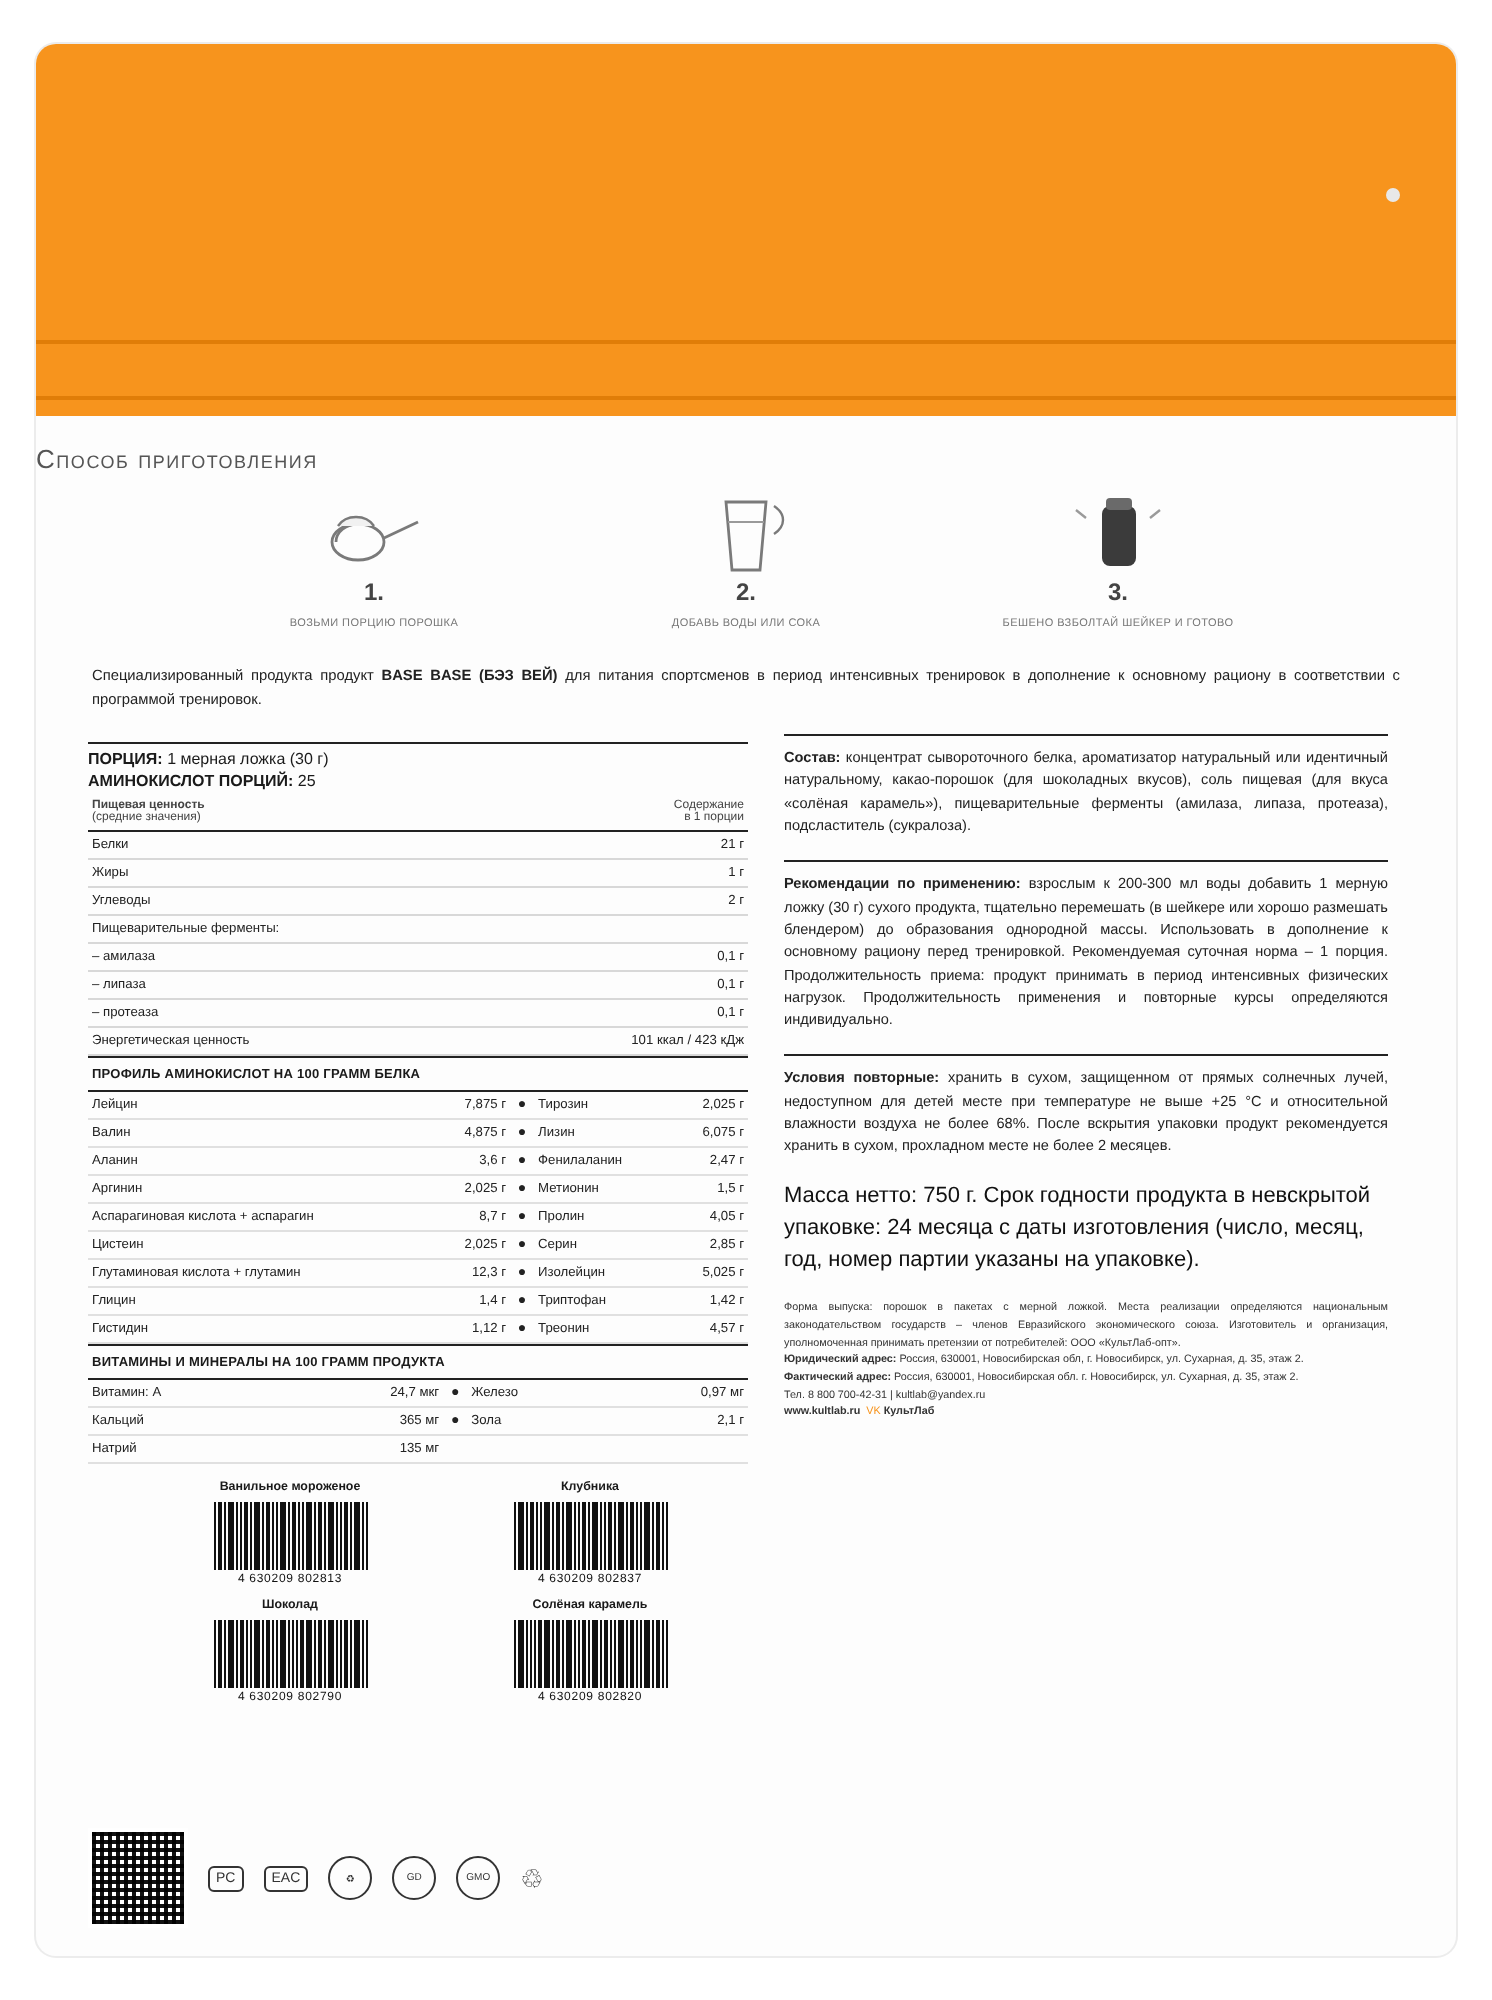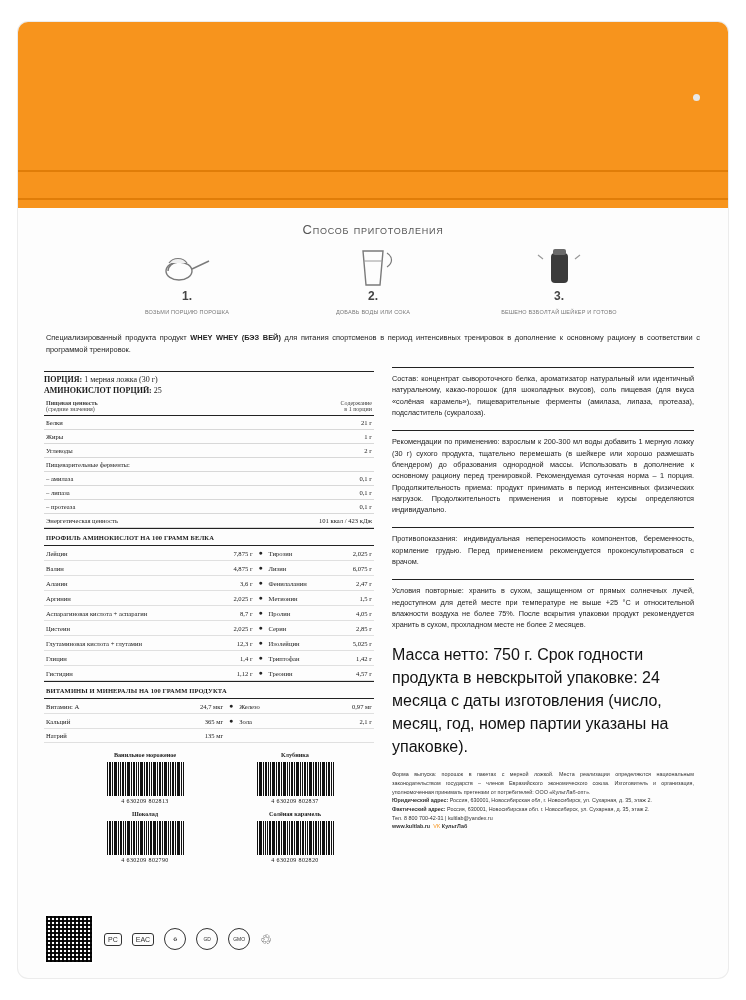--- a/index.html
+++ b/index.html
@@ -5,51 +5,51 @@
   html,body{margin:0;padding:0;background:#ffffff;}
   body{width:746px;height:1000px;font-family:"Liberation Sans",sans-serif;color:#1a1a1a;overflow:hidden;}
   .pack{position:absolute;left:18px;top:22px;width:710px;height:956px;background:#fdfdfd;border-radius:10px;
         box-shadow:0 0 0 1px #ececec;overflow:hidden;}
   .pack:before{content:"";position:absolute;left:0;top:0;width:100%;height:186px;background:#f7941d;}
   .zip{position:absolute;left:0;top:148px;width:100%;height:26px;background:#f7941d;border-top:2px solid #e07d08;border-bottom:2px solid #e07d08;}
   .notch{position:absolute;right:28px;top:72px;width:7px;height:7px;border-radius:50%;background:#e8e8e8;}
   .content{position:absolute;left:0;top:186px;width:100%;height:770px;}
 
   
-  .prep-title{text-align:center;font-size:13px;letter-spacing:.06em;color:#555;margin:14px 0 6px;font-variant:small-caps;}
+  .prep-title{text-align:left;font-size:13px;letter-spacing:.06em;color:#555;margin:14px 0 6px;font-variant:small-caps;}
   .steps{display:flex;justify-content:center;gap:36px;margin-top:6px;}
   .step{width:150px;text-align:center;}
   .step .art{height:46px;display:flex;align-items:flex-end;justify-content:center;gap:6px;}
   .step .num{font-size:12px;color:#444;font-weight:bold;}
   .step .cap{font-size:5.5px;color:#777;line-height:1.5;margin-top:5px;letter-spacing:.04em;text-transform:uppercase;}
   .row-art{display:flex;align-items:center;justify-content:center;gap:6px;}
 
   .intro{margin:16px 28px 0;font-size:7.4px;line-height:1.55;color:#222;text-align:justify;}
   .intro b{font-weight:bold;}
 
   .cols{display:flex;margin:12px 26px 0;gap:18px;}
-  .colL{width:330px;font-family:Liberation Serif, serif;}
+  .colL{width:330px;}
   .colR{width:302px;}
 
   .kv{font-size:8px;margin-bottom:2px;}
   .kv b{font-weight:bold;}
   .rule{height:1px;background:#222;margin:4px 0 3px;}
   .tbl{width:100%;border-collapse:collapse;font-size:6.6px;}
   .tbl td{padding:3px 2px;border-bottom:1px solid #d8d8d8;color:#222;}
   .tbl td.v{text-align:right;white-space:nowrap;}
   .tbl .hdr td{border-bottom:1px solid #222;font-size:6px;color:#444;padding-bottom:3px;}
   .sect{font-size:6.5px;font-weight:bold;letter-spacing:.02em;padding:5px 2px 4px;border-top:1px solid #222;border-bottom:1px solid #222;}
   .amino td{border-bottom:1px solid #e0e0e0;}
   .bullet{width:8px;text-align:center;color:#f7941d;font-size:7px;}
 
   .pblock{font-size:7.3px;line-height:1.55;text-align:justify;color:#222;margin-bottom:12px;}
-  .pblock b{font-weight:normal;}
+  .pblock b{font-weight:bold;}
   .pblock .line{height:1px;background:#222;margin-bottom:5px;}
 
-  .netto{font-size:16px;line-height:1.45;color:#111;margin-top:6px;}
+  .netto{font-size:11px;line-height:1.45;color:#111;margin-top:6px;}
 
   .legal{font-size:5.4px;line-height:1.6;color:#333;margin:10px 26px 0;text-align:justify;}
   .legal b{font-weight:bold;}
 
   
   .bars{margin:8px 26px 0;display:flex;flex-wrap:wrap;width:300px;}
   .bcell{width:150px;text-align:center;margin-bottom:6px;}
   .bcap{font-size:6.2px;font-weight:bold;margin-bottom:2px;}
   .bimg{height:36px;display:flex;align-items:flex-end;justify-content:center;gap:1px;}
   .bimg i{display:block;background:#111;width:1px;height:34px;}
@@ -112,21 +112,21 @@
             </svg>
         </div>
         <div class="row-art">
             <span class="num">3.</span>
           </div>
         <div class="cap">Бешено взболтай шейкер и готово</div>
       </div>
     </div>
 
     <div class="intro">
-      <span>Специализированный продукта продукт </span><b>WHEY WHEY (БЭЗ ВЕЙ)</b><span> для питания спортсменов в период интенсивных тренировок в дополнение к основному рациону в соответствии с программой тренировок.</span>
+      <span>Специализированный продукта продукт </span><b>BASE BASE (БЭЗ ВЕЙ)</b><span> для питания спортсменов в период интенсивных тренировок в дополнение к основному рациону в соответствии с программой тренировок.</span>
     </div>
 
     <div class="cols">
 
       <div class="colL">
         <div class="rule"></div>
         <div class="kv">
           <b>ПОРЦИЯ:</b>
           <span>1 мерная ложка (30 г)</span>
         </div>
@@ -430,25 +430,21 @@
         <div class="pblock">
           <div class="line"></div>
           <b>Состав:</b><span> концентрат сывороточного белка, ароматизатор натуральный или идентичный натуральному, какао-порошок (для шоколадных вкусов), соль пищевая (для вкуса «солёная карамель»), пищеварительные ферменты (амилаза, липаза, протеаза), подсластитель (сукралоза).</span>
         </div>
         <div class="pblock">
           <div class="line"></div>
           <b>Рекомендации по применению:</b><span> взрослым к 200-300 мл воды добавить 1 мерную ложку (30 г) сухого продукта, тщательно перемешать (в шейкере или хорошо размешать блендером) до образования однородной массы. Использовать в дополнение к основному рациону перед тренировкой. Рекомендуемая суточная норма – 1 порция. Продолжительность приема: продукт принимать в период интенсивных физических нагрузок. Продолжительность применения и повторные курсы определяются индивидуально.</span>
         </div>
         <div class="pblock">
           <div class="line"></div>
-          <b>Противопоказания:</b><span> индивидуальная непереносимость компонентов, беременность, кормление грудью. Перед применением рекомендуется проконсультироваться с врачом.</span>
-        </div>
-        <div class="pblock">
-          <div class="line"></div>
-          <b>Условия повторные:</b><span> хранить в сухом, защищенном от прямых солнечных лучей, недоступном для детей месте при температуре не выше +25 °С и относительной влажности воздуха не более 75%. После вскрытия упаковки продукт рекомендуется хранить в сухом, прохладном месте не более 2 месяцев.</span>
+          <b>Условия повторные:</b><span> хранить в сухом, защищенном от прямых солнечных лучей, недоступном для детей месте при температуре не выше +25 °С и относительной влажности воздуха не более 68%. После вскрытия упаковки продукт рекомендуется хранить в сухом, прохладном месте не более 2 месяцев.</span>
         </div>
         <div class="netto">Масса нетто: 750 г. Срок годности продукта в невскрытой упаковке: 24 месяца с даты изготовления (число, месяц, год, номер партии указаны на упаковке).</div>
 
         <div class="legal" style="margin:12px 0 0">
           <div>Форма выпуска: порошок в пакетах с мерной ложкой. Места реализации определяются национальным законодательством государств – членов Евразийского экономического союза. Изготовитель и организация, уполномоченная принимать претензии от потребителей: ООО «КультЛаб-опт».</div>
           <div><b>Юридический адрес:</b><span> Россия, 630001, Новосибирская обл, г. Новосибирск, ул. Сухарная, д. 35, этаж 2.</span></div>
           <div><b>Фактический адрес:</b><span> Россия, 630001, Новосибирская обл. г. Новосибирск, ул. Сухарная, д. 35, этаж 2.</span></div>
           <div>Тел. 8 800 700-42-31  |  kultlab@yandex.ru</div>
           <div><b>www.kultlab.ru</b> &nbsp;<span style="color:#f7941d">VK</span> <b>КультЛаб</b></div>
         </div>

